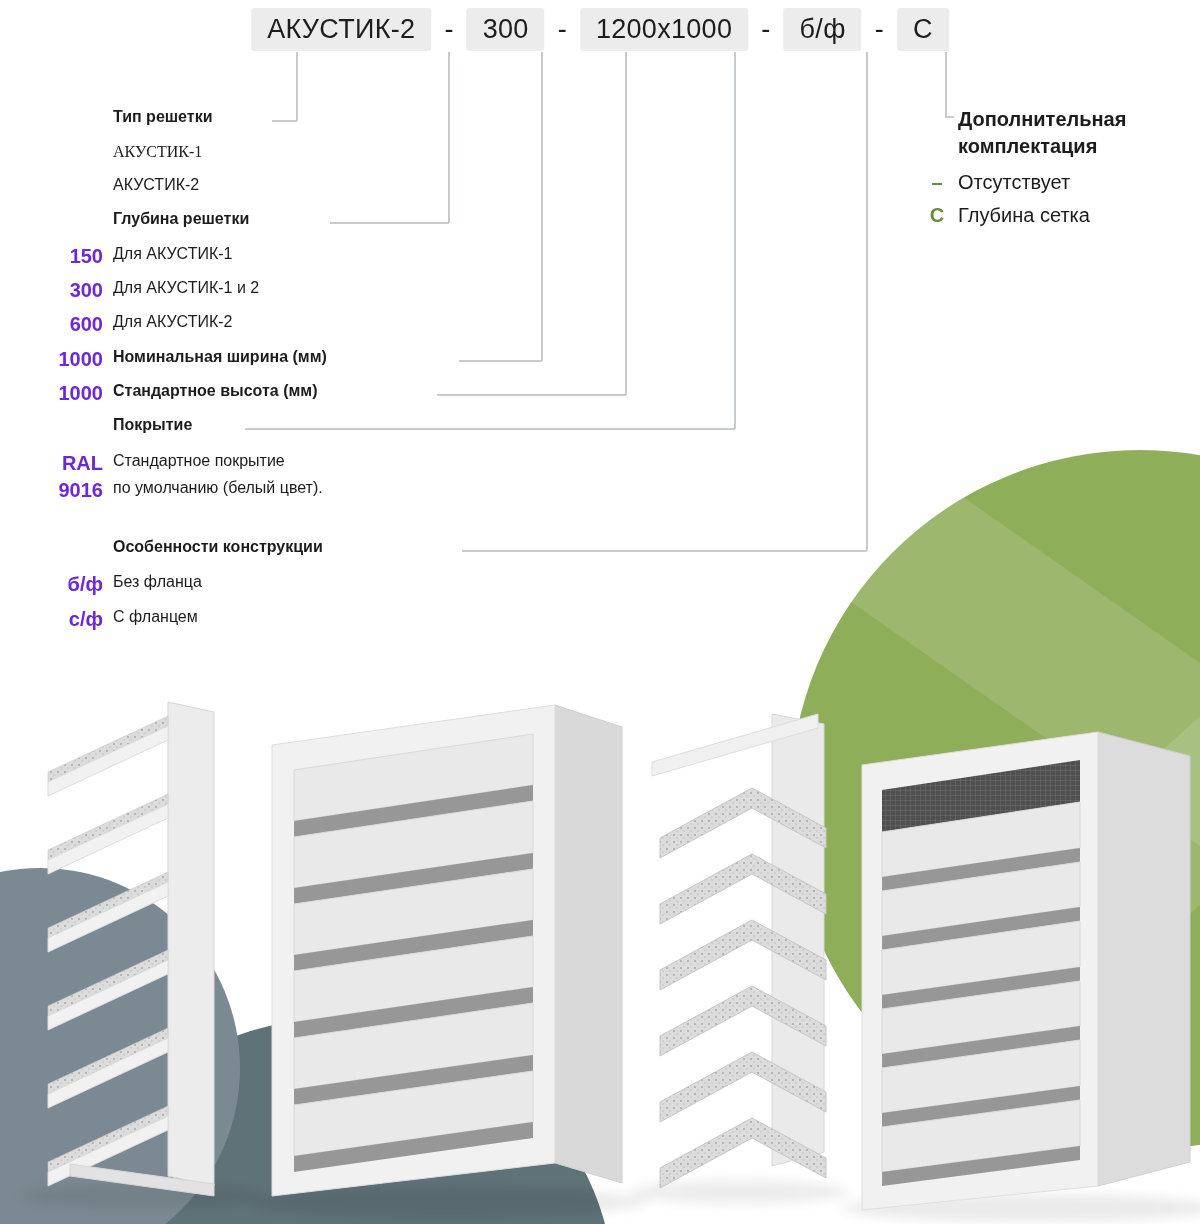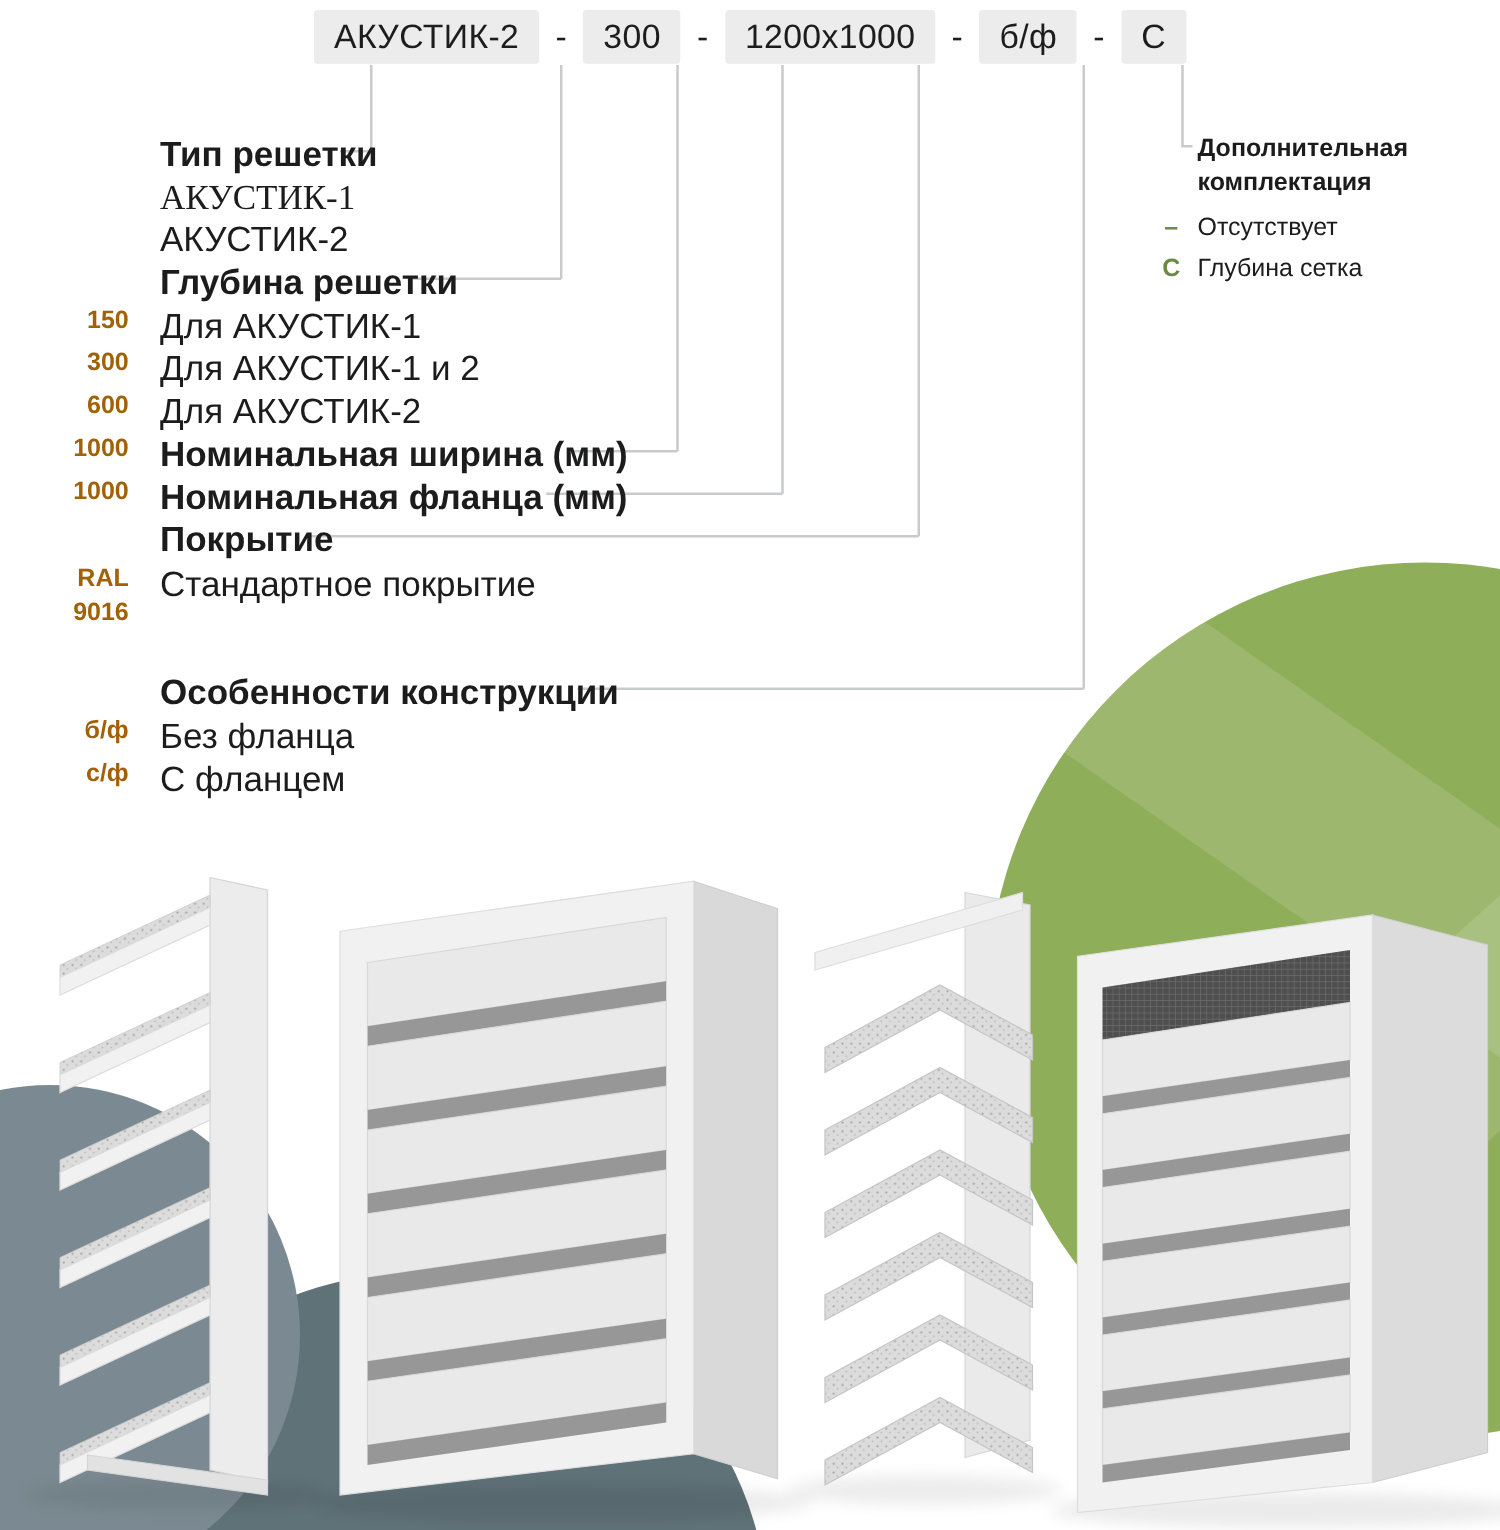--- a/index.html
+++ b/index.html
@@ -24,24 +24,24 @@
              letter-spacing:0.3px; z-index:2; white-space:nowrap; }
   .seg { background:#ececec; padding:6px 16px; border-radius:3px; }
   .dash { color:#1d1d1d; }
 
   
   .hline, .vline { position:absolute; background:#c7cbce; z-index:2; }
   .hline { height:2px; }
   .vline { width:2px; }
 
   
-  .txt { position:absolute; left:113px; font-size:28px; color:#1c1c1c; white-space:nowrap; z-index:3;margin-left:15px; }
+  .txt { position:absolute; left:113px; font-size:16px; color:#1c1c1c; white-space:nowrap; z-index:3; }
   .hdr { font-weight:700; }
   .code { position:absolute; left:28px; width:75px; text-align:right; font-size:20px;
-          font-weight:700; color:#a16207; white-space:nowrap; z-index:3; }
+          font-weight:700; color:#6d28d9; white-space:nowrap; z-index:3; }
   .rtxt { position:absolute; left:958px; font-size:20px; color:#1c1c1c; white-space:nowrap; z-index:3; }
   .rcode { position:absolute; left:924px; width:26px; text-align:center; font-size:20px;
            font-weight:700; color:#6d8b40; z-index:3; }
 </style>
 </head>
 <body>
 
 <div class="canvas">
 
   <div class="bgc circle-green">
@@ -171,26 +171,27 @@
   <div class="code" style="top:245px;">150</div>
   <div class="txt" style="top:245px;">Для АКУСТИК-1</div>
   <div class="code" style="top:279px;">300</div>
   <div class="txt" style="top:279px;">Для АКУСТИК-1 и 2</div>
   <div class="code" style="top:313px;">600</div>
   <div class="txt" style="top:313px;">Для АКУСТИК-2</div>
 
   <div class="code" style="top:348px;">1000</div>
   <div class="txt hdr" style="top:348px;">Номинальная ширина (мм)</div>
   <div class="code" style="top:382px;">1000</div>
-  <div class="txt hdr" style="top:382px;">Номинальная фланца (мм)</div>
+  <div class="txt hdr" style="top:382px;">Стандартное высота (мм)</div>
 
   <div class="txt hdr" style="top:416px;">Покрытие</div>
   <div class="code" style="top:452px;">RAL</div>
   <div class="code" style="top:479px;text-align:right;">9016</div>
   <div class="txt" style="top:452px;">Стандартное покрытие</div>
+  <div class="txt" style="top:479px;">по умолчанию (белый цвет).</div>
 
   <div class="txt hdr" style="top:538px;">Особенности конструкции</div>
   <div class="code" style="top:573px;">б/ф</div>
   <div class="txt" style="top:573px;">Без фланца</div>
   <div class="code" style="top:608px;">с/ф</div>
   <div class="txt" style="top:608px;">С фланцем</div>
 
   <div class="rtxt hdr" style="top:108px;">Дополнительная</div>
   <div class="rtxt hdr" style="top:135px;">комплектация</div>
   <div class="rcode" style="top:171px;">–</div>

